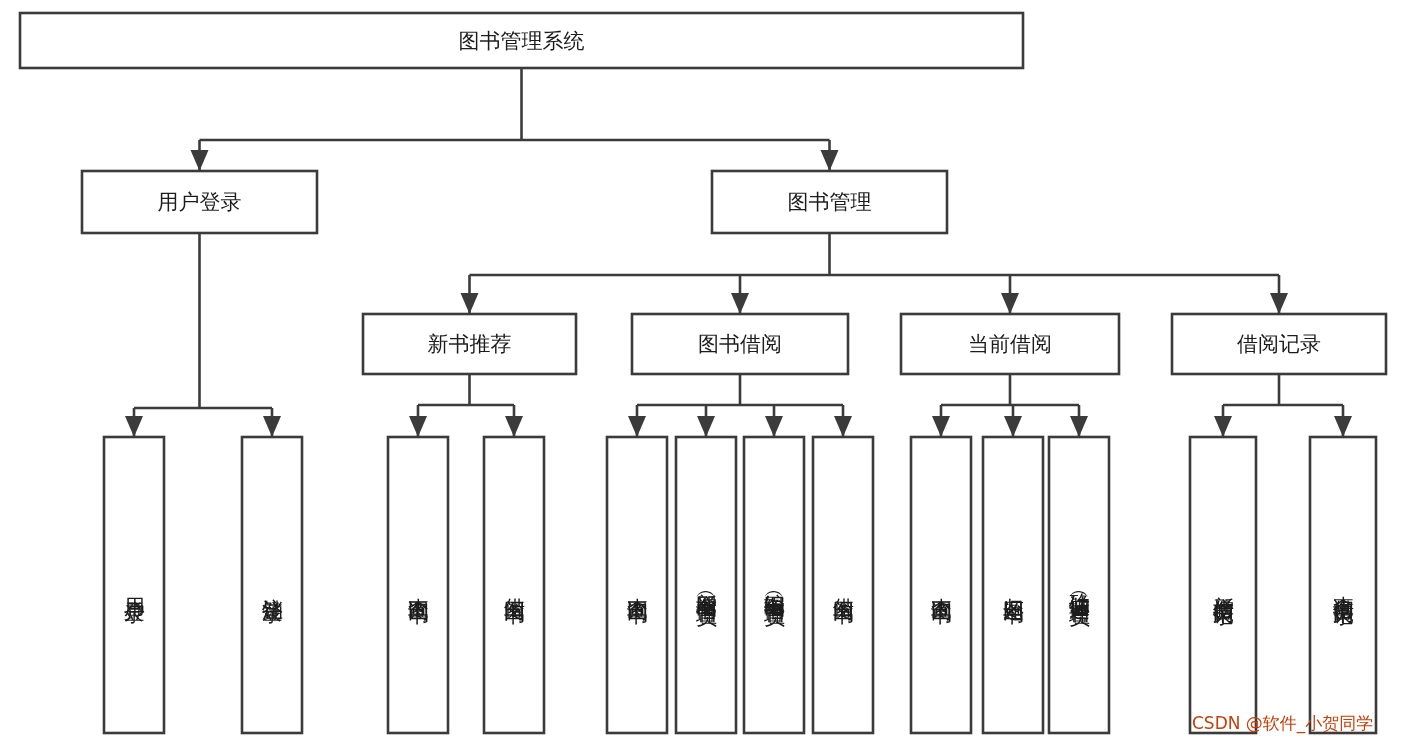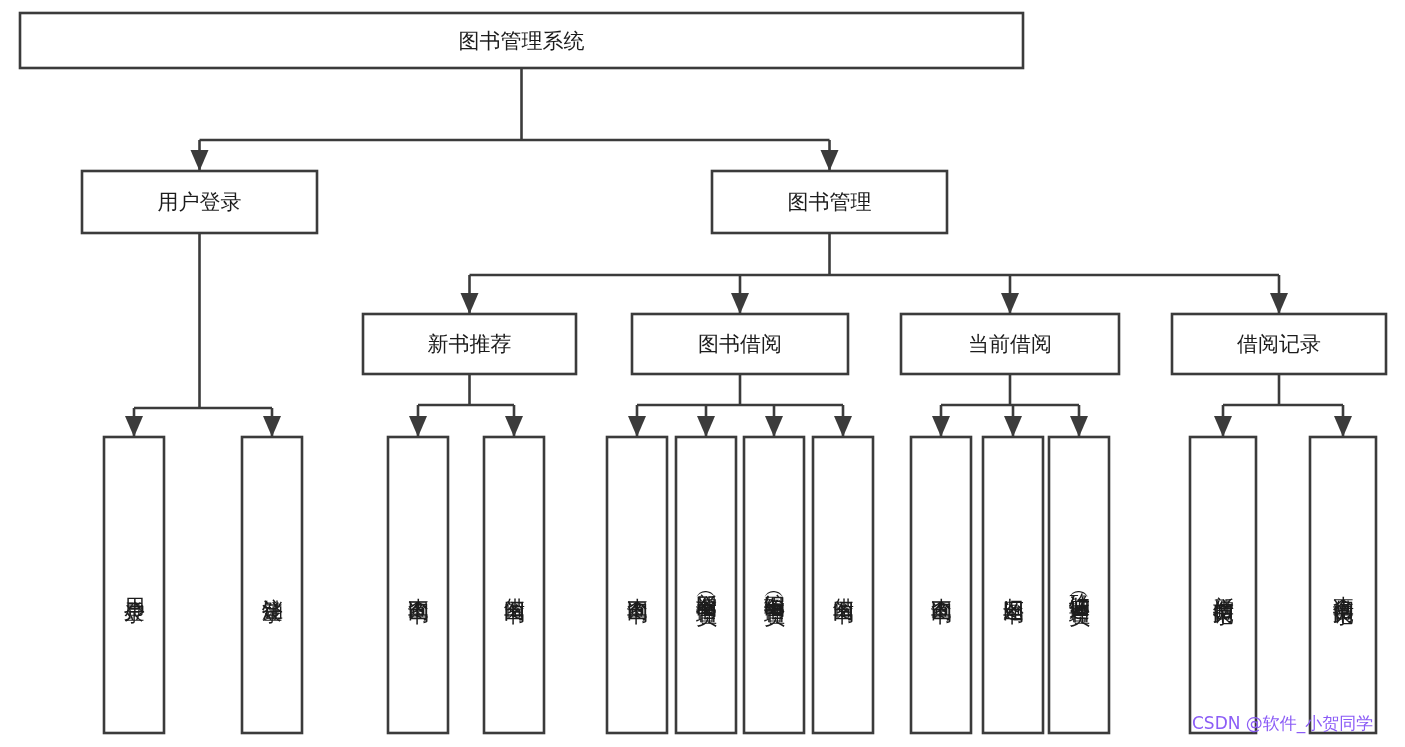--- a/index.html
+++ b/index.html
@@ -175,14 +175,14 @@
       <div class="leaf-label" style="left: 607px; top: 437px; width: 60px; height: 296px;">查询图书</div>
       <div class="leaf-label" style="left: 676px; top: 437px; width: 60px; height: 296px;">新增图书（管理员）</div>
       <div class="leaf-label" style="left: 744px; top: 437px; width: 60px; height: 296px;">编辑图书（管理员）</div>
       <div class="leaf-label" style="left: 813px; top: 437px; width: 60px; height: 296px;">借阅图书</div>
       <div class="leaf-label" style="left: 911px; top: 437px; width: 60px; height: 296px;">查询图书</div>
       <div class="leaf-label" style="left: 983px; top: 437px; width: 60px; height: 296px;">归还图书</div>
       <div class="leaf-label" style="left: 1049px; top: 437px; width: 60px; height: 296px;">确认归还（管理员）</div>
       <div class="leaf-label" style="left: 1190px; top: 437px; width: 66px; height: 296px;">新增借阅记录</div>
       <div class="leaf-label" style="left: 1310px; top: 437px; width: 66px; height: 296px;">查询借阅记录</div>
     </div>
-  <div class="watermark" style="left: 1192px; top: 712px; color: #8b5cf6;">CSDN @软件_小贺同学</div>
+  <div class="watermark" style="left: 1192px; top: 712px; color: #c2410c;">CSDN @软件_小贺同学</div>
 </div>
 
 </body></html>

